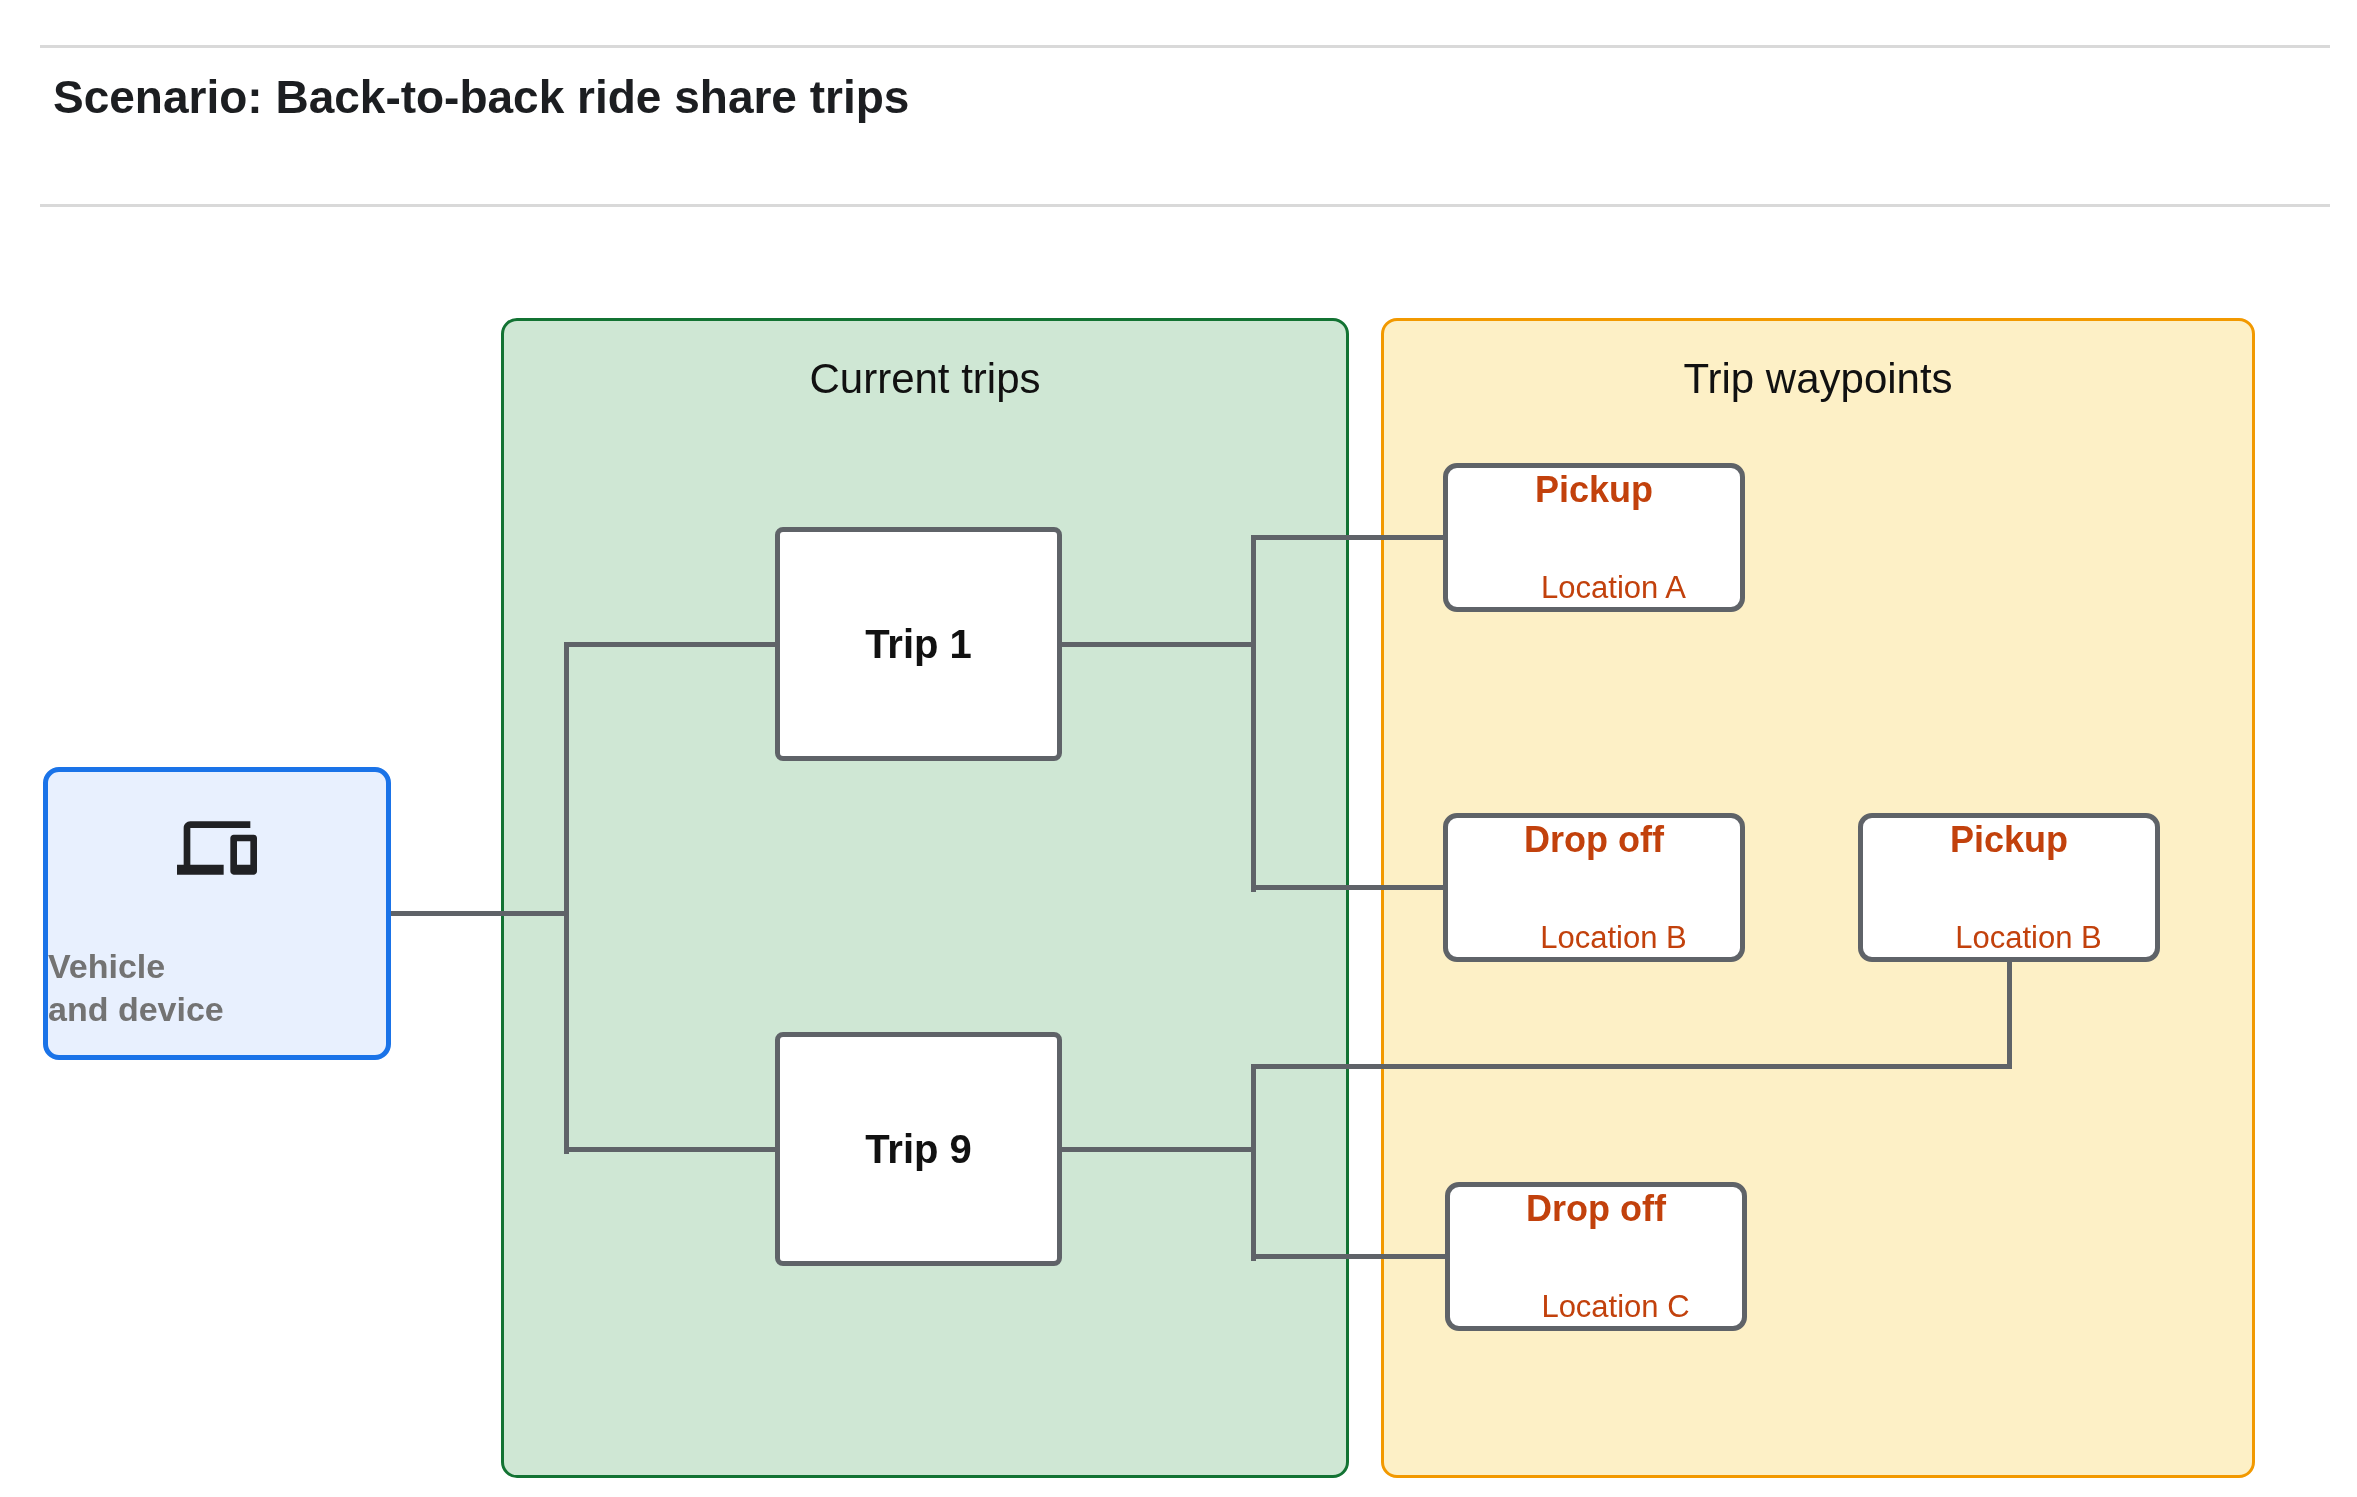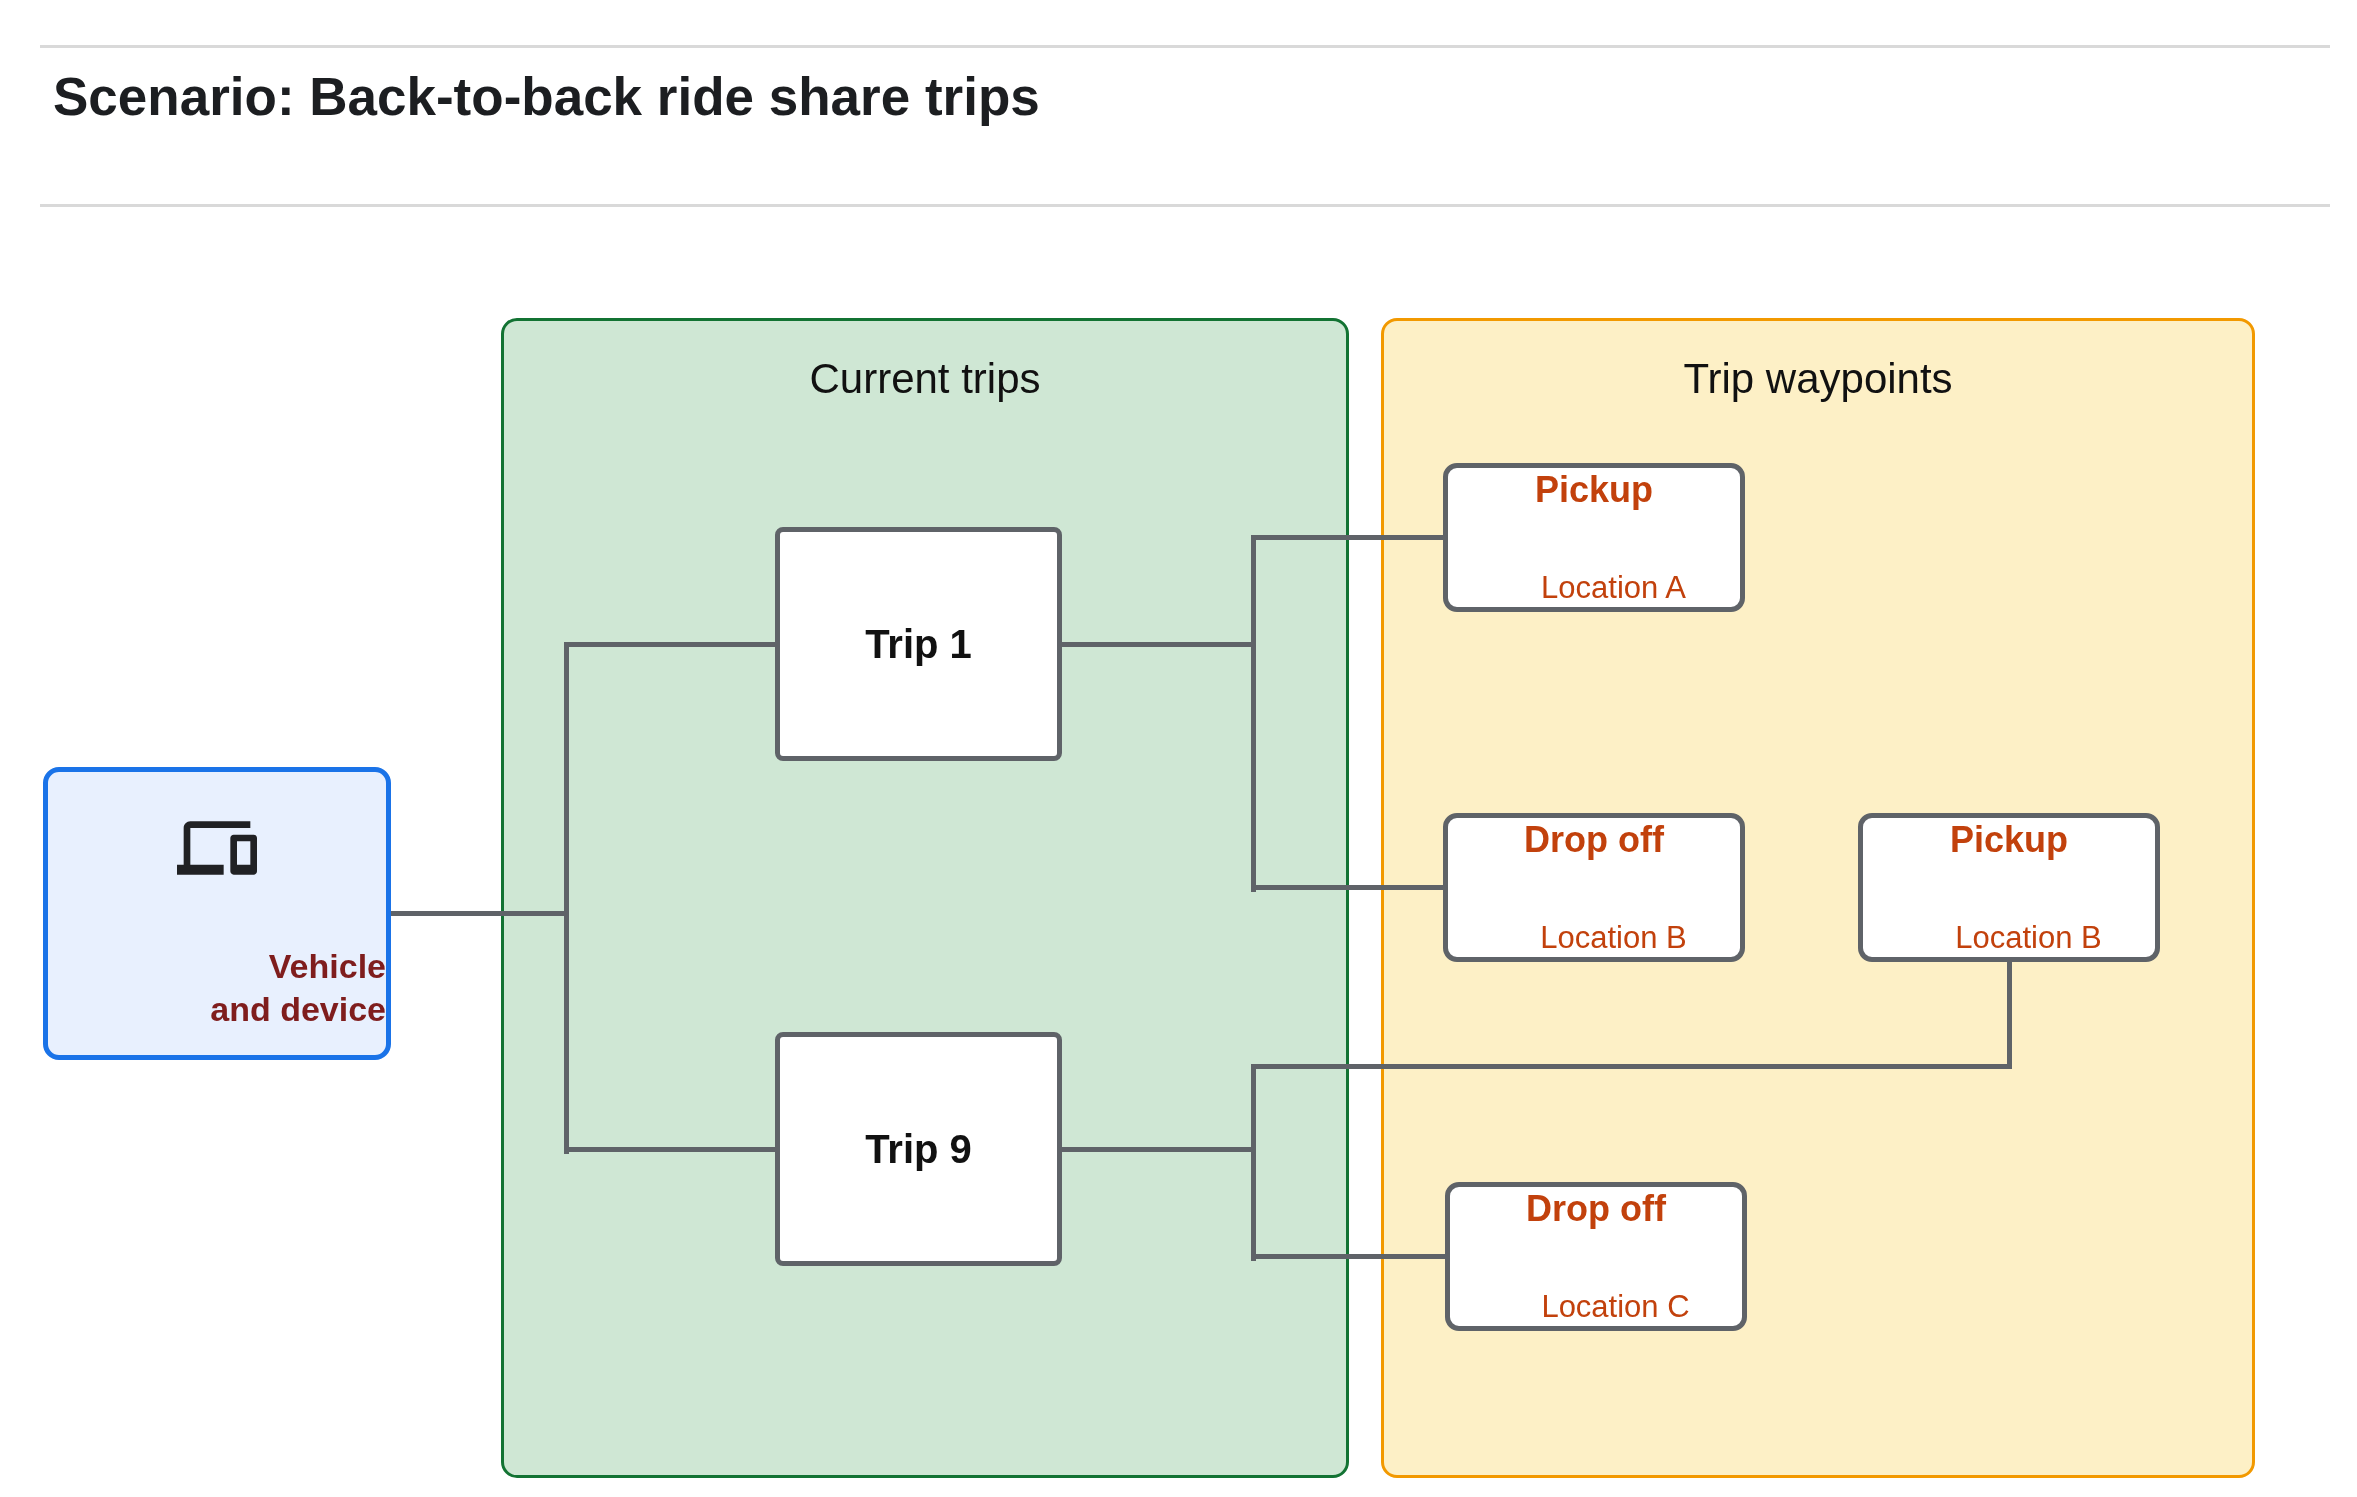--- a/index.html
+++ b/index.html
@@ -25,21 +25,21 @@
     height: 3px;
     background: #d9d9d9;
   }
   .divider.d1 { top: 45px; }
   .divider.d2 { top: 204px; }
 
   .page-title {
     position: absolute;
     left: 53px;
     top: 72px;
-    font-size: 53px;
+    font-size: 46px;
     font-weight: bold;
     line-height: 50px;
     white-space: pre-wrap;
   }
   .page-subtitle {
     position: absolute;
     left: 262px;
     top: 131px;
     font-size: 40px;
     line-height: 48px;
@@ -104,25 +104,25 @@
     position: absolute;
     left: 50%;
     top: 36px;
     transform: translateX(-50%);
   }
   .vehicle-label {
     position: absolute;
     top: 173px;
     left: 0;
     width: 100%;
-    text-align: right;
+    text-align: left;
     font-size: 34px;
     font-weight: bold;
     line-height: 43px;
-    color: #7f1d1d;
+    color: #737373;
   }
 
   
   .trip-box {
     position: absolute;
     left: 775px;
     width: 287px;
     height: 234px;
     background: #ffffff;
     border: 5px solid #5f6368;

